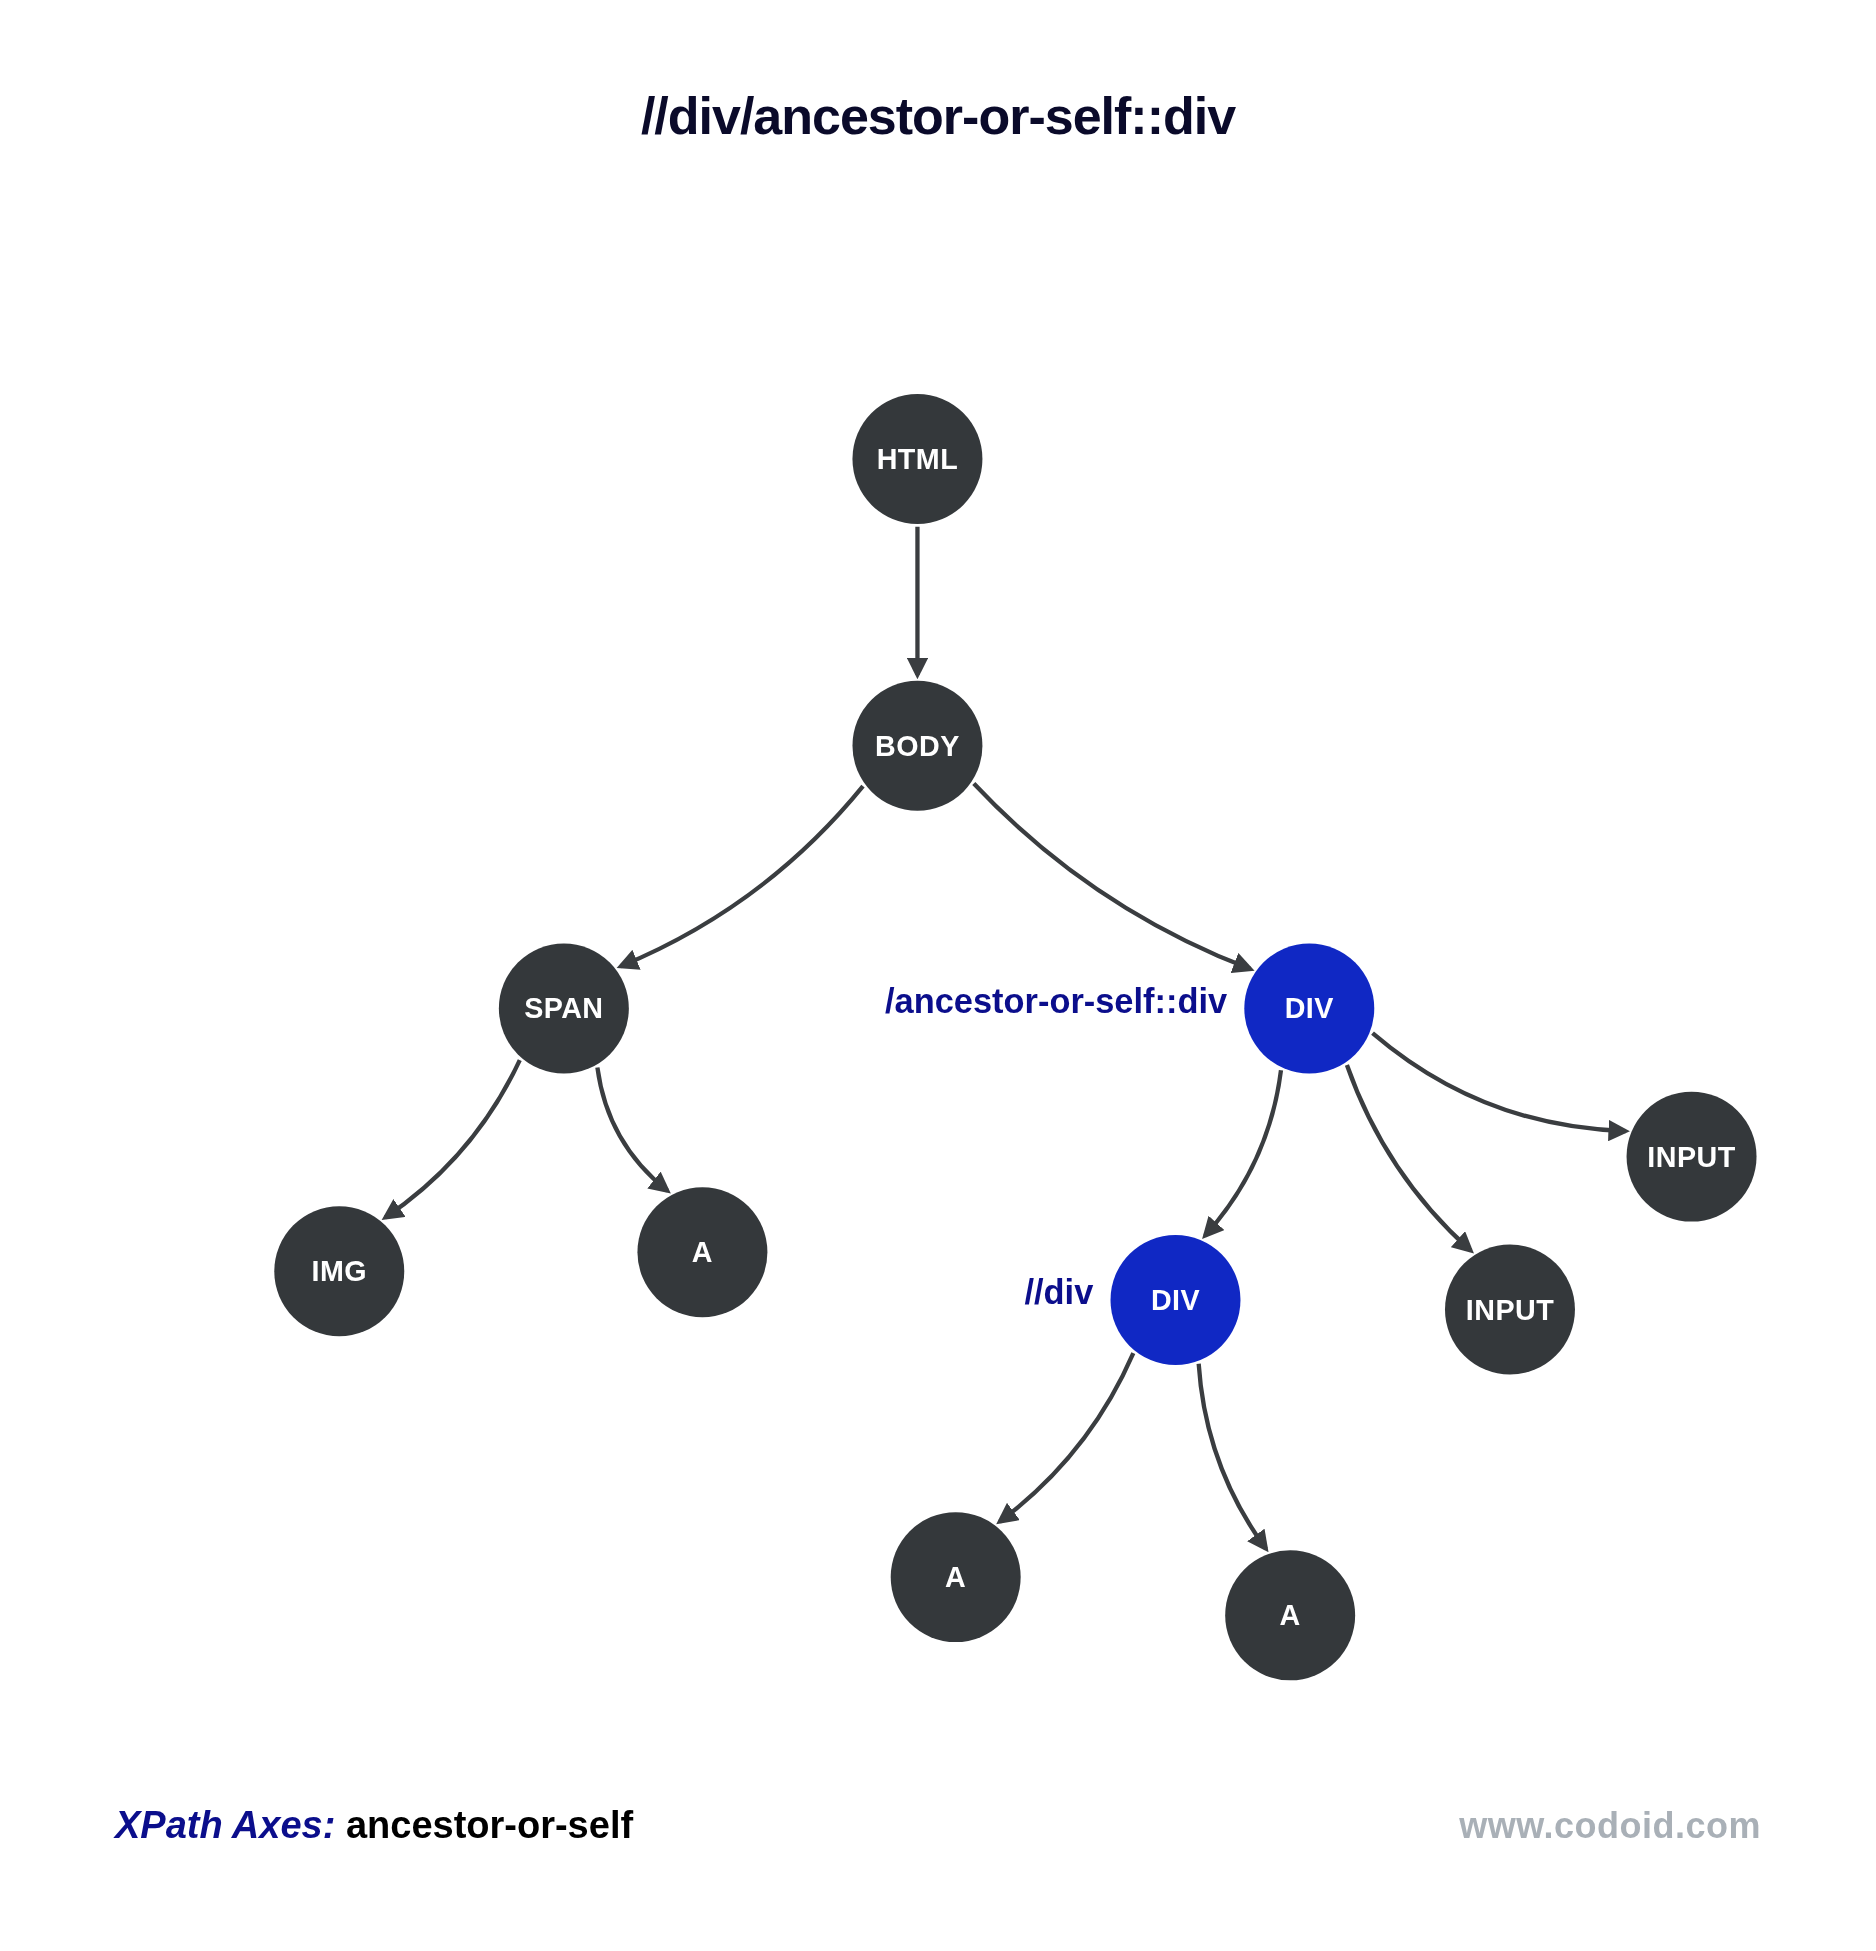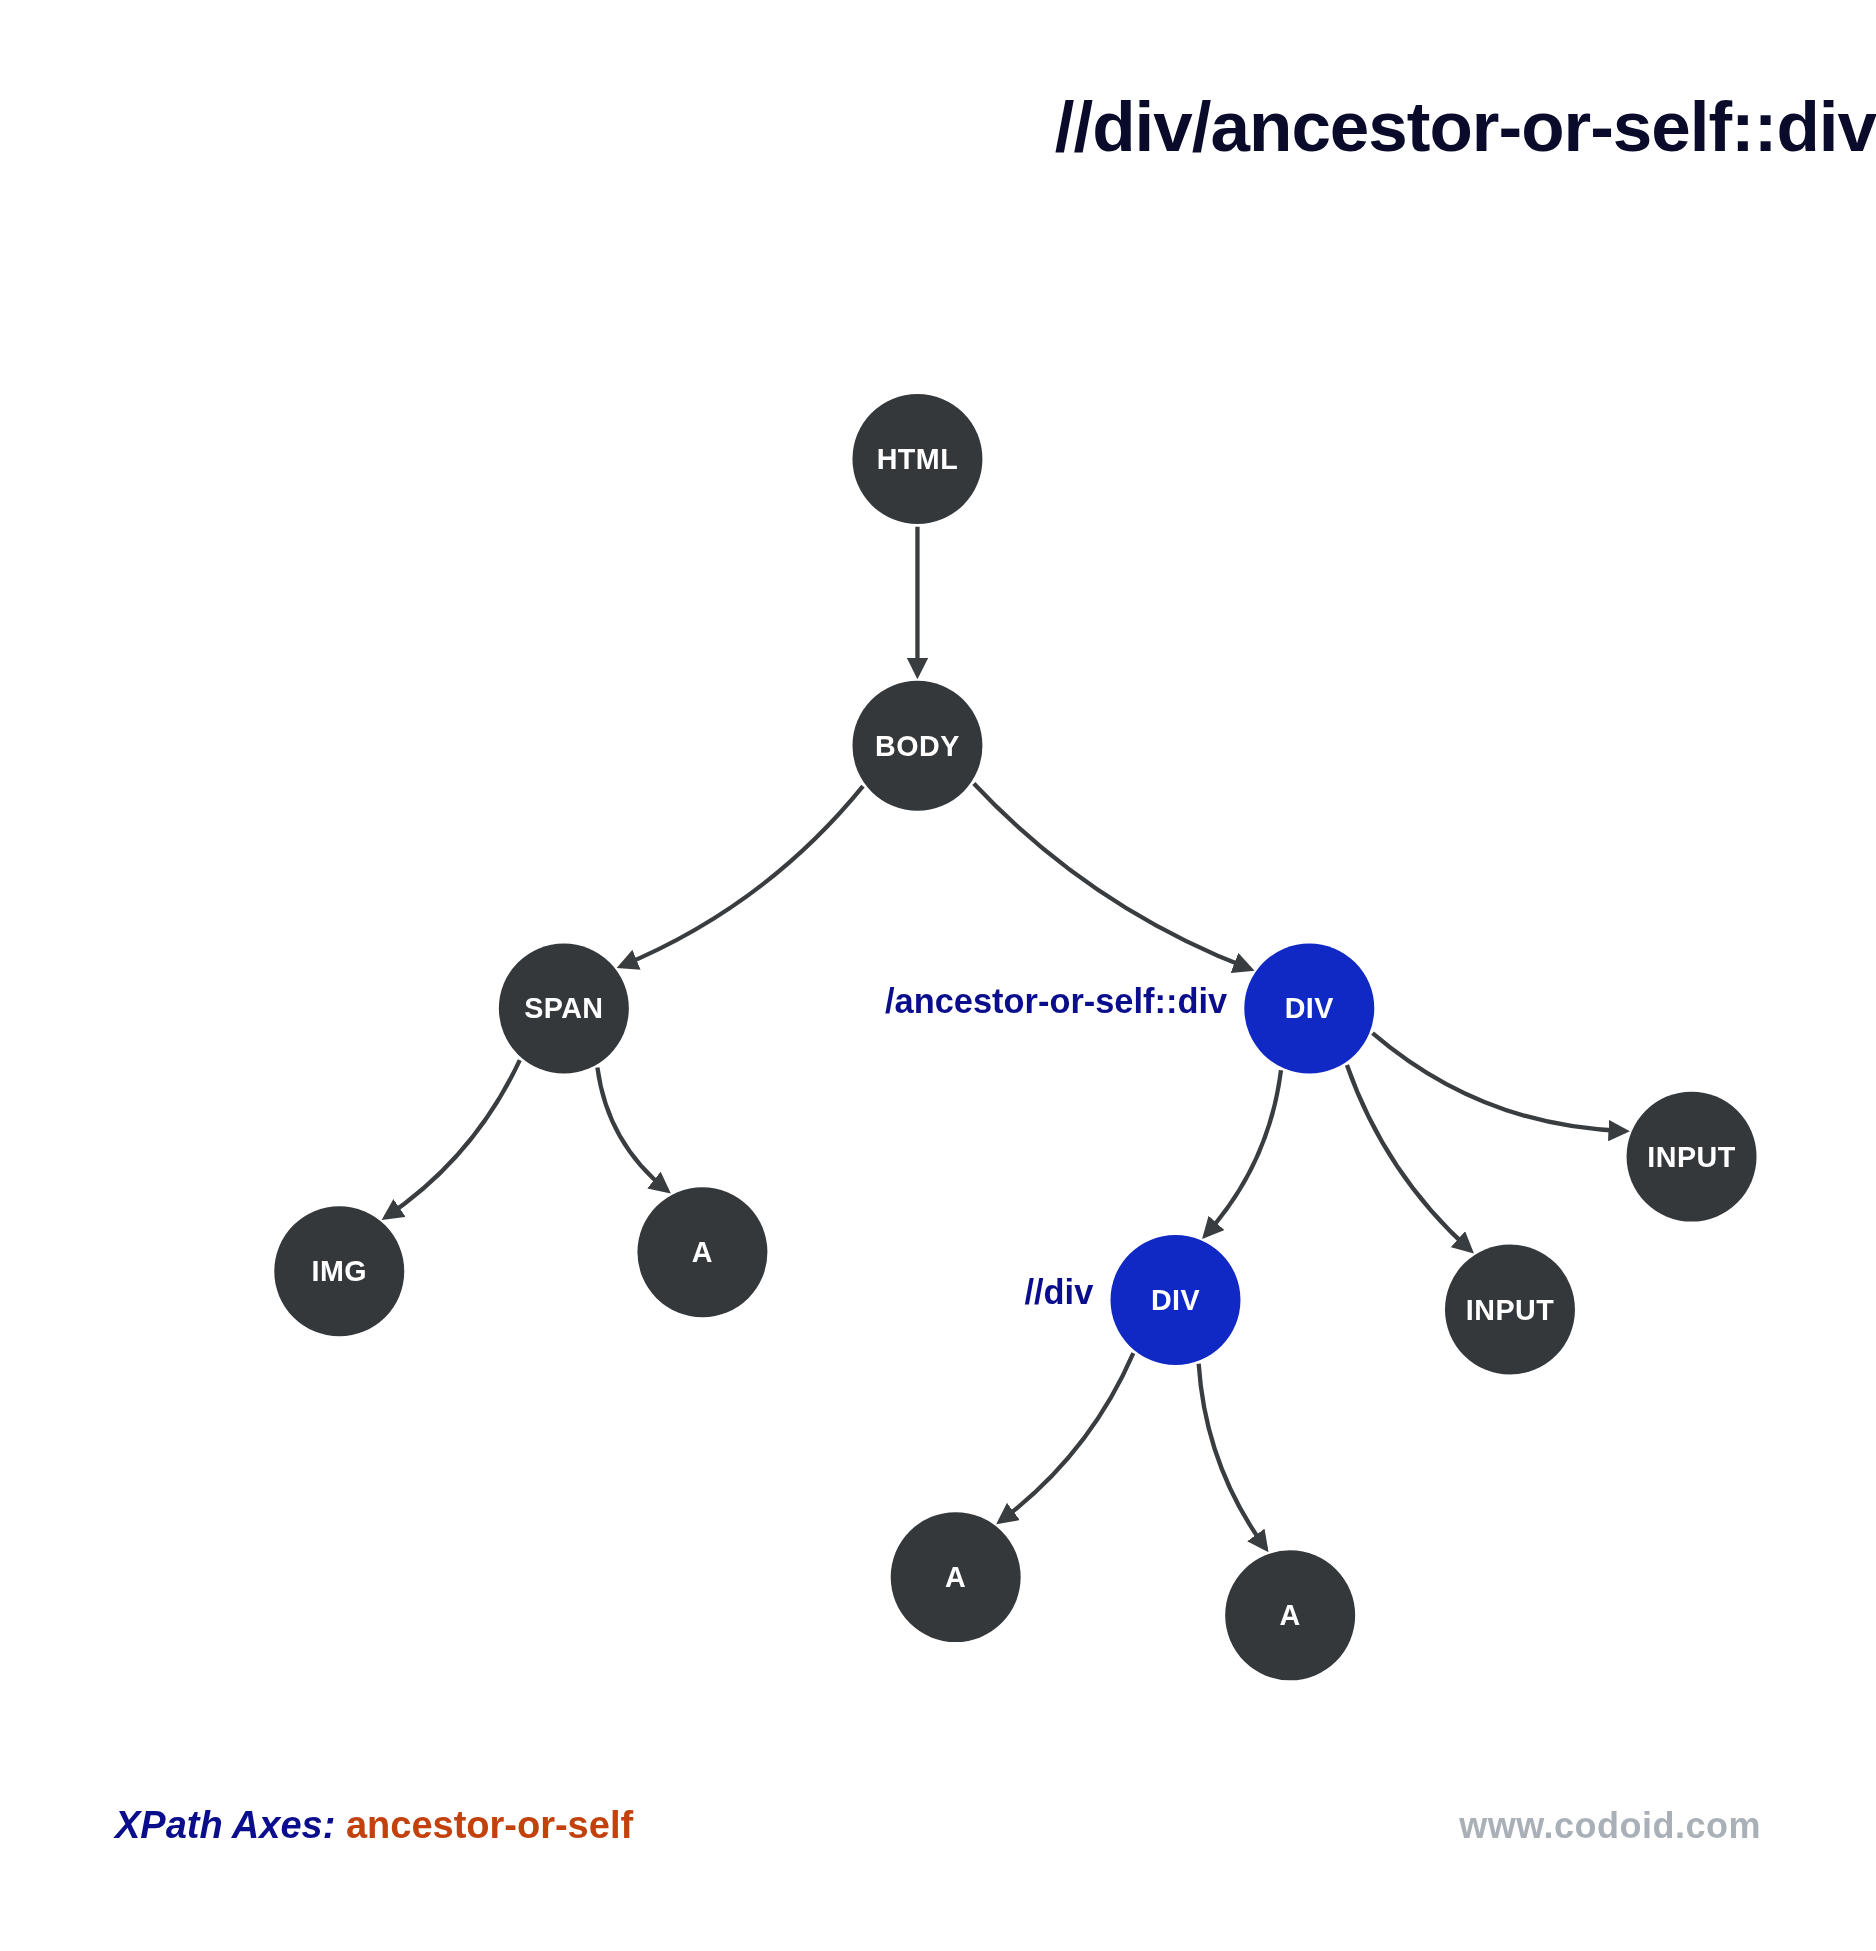--- a/index.html
+++ b/index.html
@@ -10,35 +10,35 @@
     background: #ffffff;
     font-family: "Helvetica Neue", Helvetica, Arial, sans-serif;
     position: relative;
     overflow: hidden;
   }
   .title {
     position: absolute;
     top: 86px;
     left: 0;
     width: 100%;
-    text-align: right;
-    font-size: 71px;
+    text-align: center;
+    font-size: 52px;
     font-weight: 800;
     color: #0a0a2a;
     letter-spacing: -1px;
   }
   .footer-left {
     position: absolute;
     left: 115px;
     bottom: 105px;
     font-size: 38px;
     font-weight: 800;
   }
   .footer-left .label { color: #0b0e8c; font-style: italic; }
-  .footer-left .value { color: #c2410c; }
+  .footer-left .value { color: #000000; }
   .footer-right {
     position: absolute;
     right: 115px;
     bottom: 105px;
     font-size: 36px;
     font-weight: 700;
     color: #a9b0b7;
     letter-spacing: 0.5px;
     margin-left: 27px;
   }

